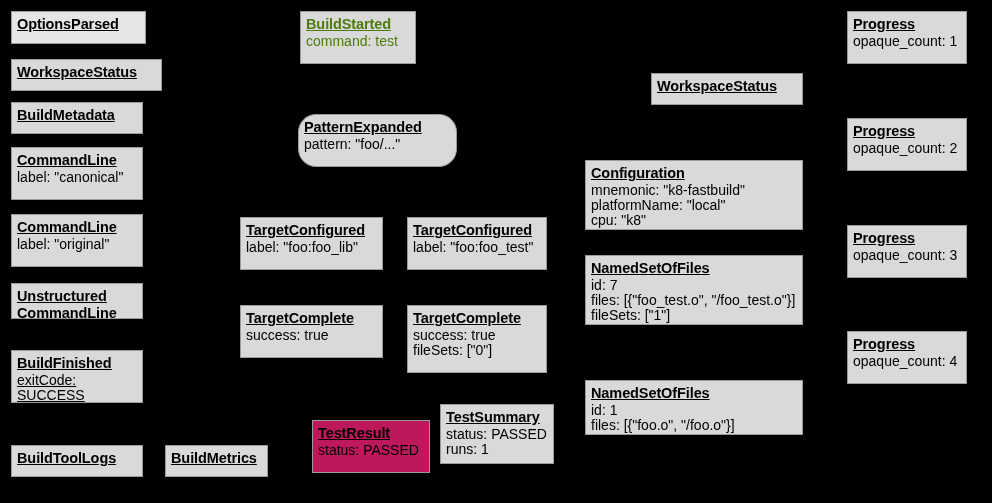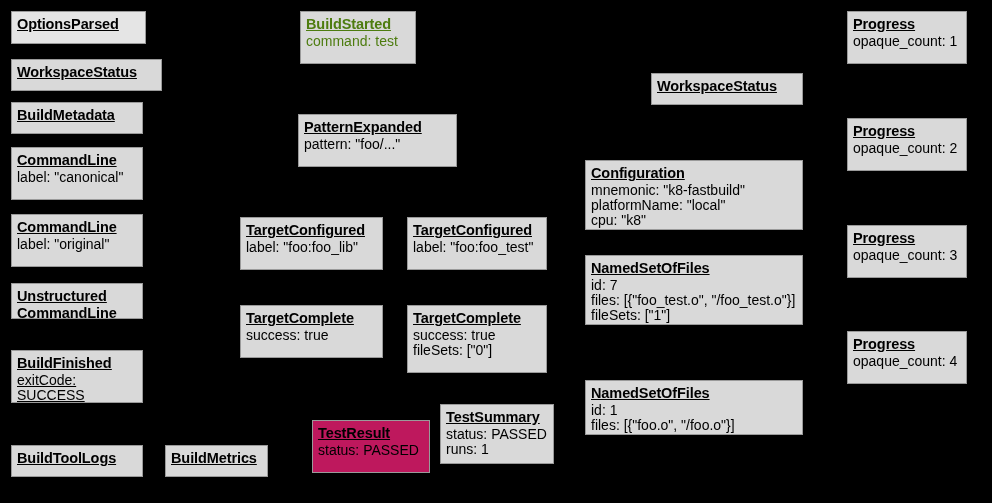--- a/index.html
+++ b/index.html
@@ -74,21 +74,21 @@
     <div class="node" style="left: 11px; top: 445px; width: 132px; height: 32px; background: rgb(217, 217, 217); border-color: rgb(154, 154, 154); color: rgb(0, 0, 0);">
       <span class="node-title">BuildToolLogs</span>
     </div>
     <div class="node" style="left: 165px; top: 445px; width: 103px; height: 32px; background: rgb(217, 217, 217); border-color: rgb(154, 154, 154); color: rgb(0, 0, 0);">
       <span class="node-title">BuildMetrics</span>
     </div>
     <div class="node" style="left: 300px; top: 11px; width: 116px; height: 53px; background: rgb(217, 217, 217); border-color: rgb(154, 154, 154); color: #4d7c0f;">
       <span class="node-title">BuildStarted</span>
       <span class="node-fields">command: test</span>
     </div>
-    <div class="node" style="left: 298px; top: 114px; width: 159px; height: 53px; background: rgb(217, 217, 217); border-color: rgb(154, 154, 154); color: rgb(0, 0, 0);">
+    <div class="node" style="left: 298px; top: 114px; width: 159px; height: 53px; background: rgb(217, 217, 217); border-color: rgb(154, 154, 154); color: rgb(0, 0, 0); border-radius: 18px;">
       <span class="node-title">PatternExpanded</span>
       <span class="node-fields">pattern: "foo/..."</span>
     </div>
     <div class="node" style="left: 240px; top: 217px; width: 143px; height: 53px; background: rgb(217, 217, 217); border-color: rgb(154, 154, 154); color: rgb(0, 0, 0);">
       <span class="node-title">TargetConfigured</span>
       <span class="node-fields">label: "foo:foo_lib"</span>
     </div>
     <div class="node" style="left: 407px; top: 217px; width: 140px; height: 53px; background: rgb(217, 217, 217); border-color: rgb(154, 154, 154); color: rgb(0, 0, 0);">
       <span class="node-title">TargetConfigured</span>
       <span class="node-fields">label: "foo:foo_test"</span>

